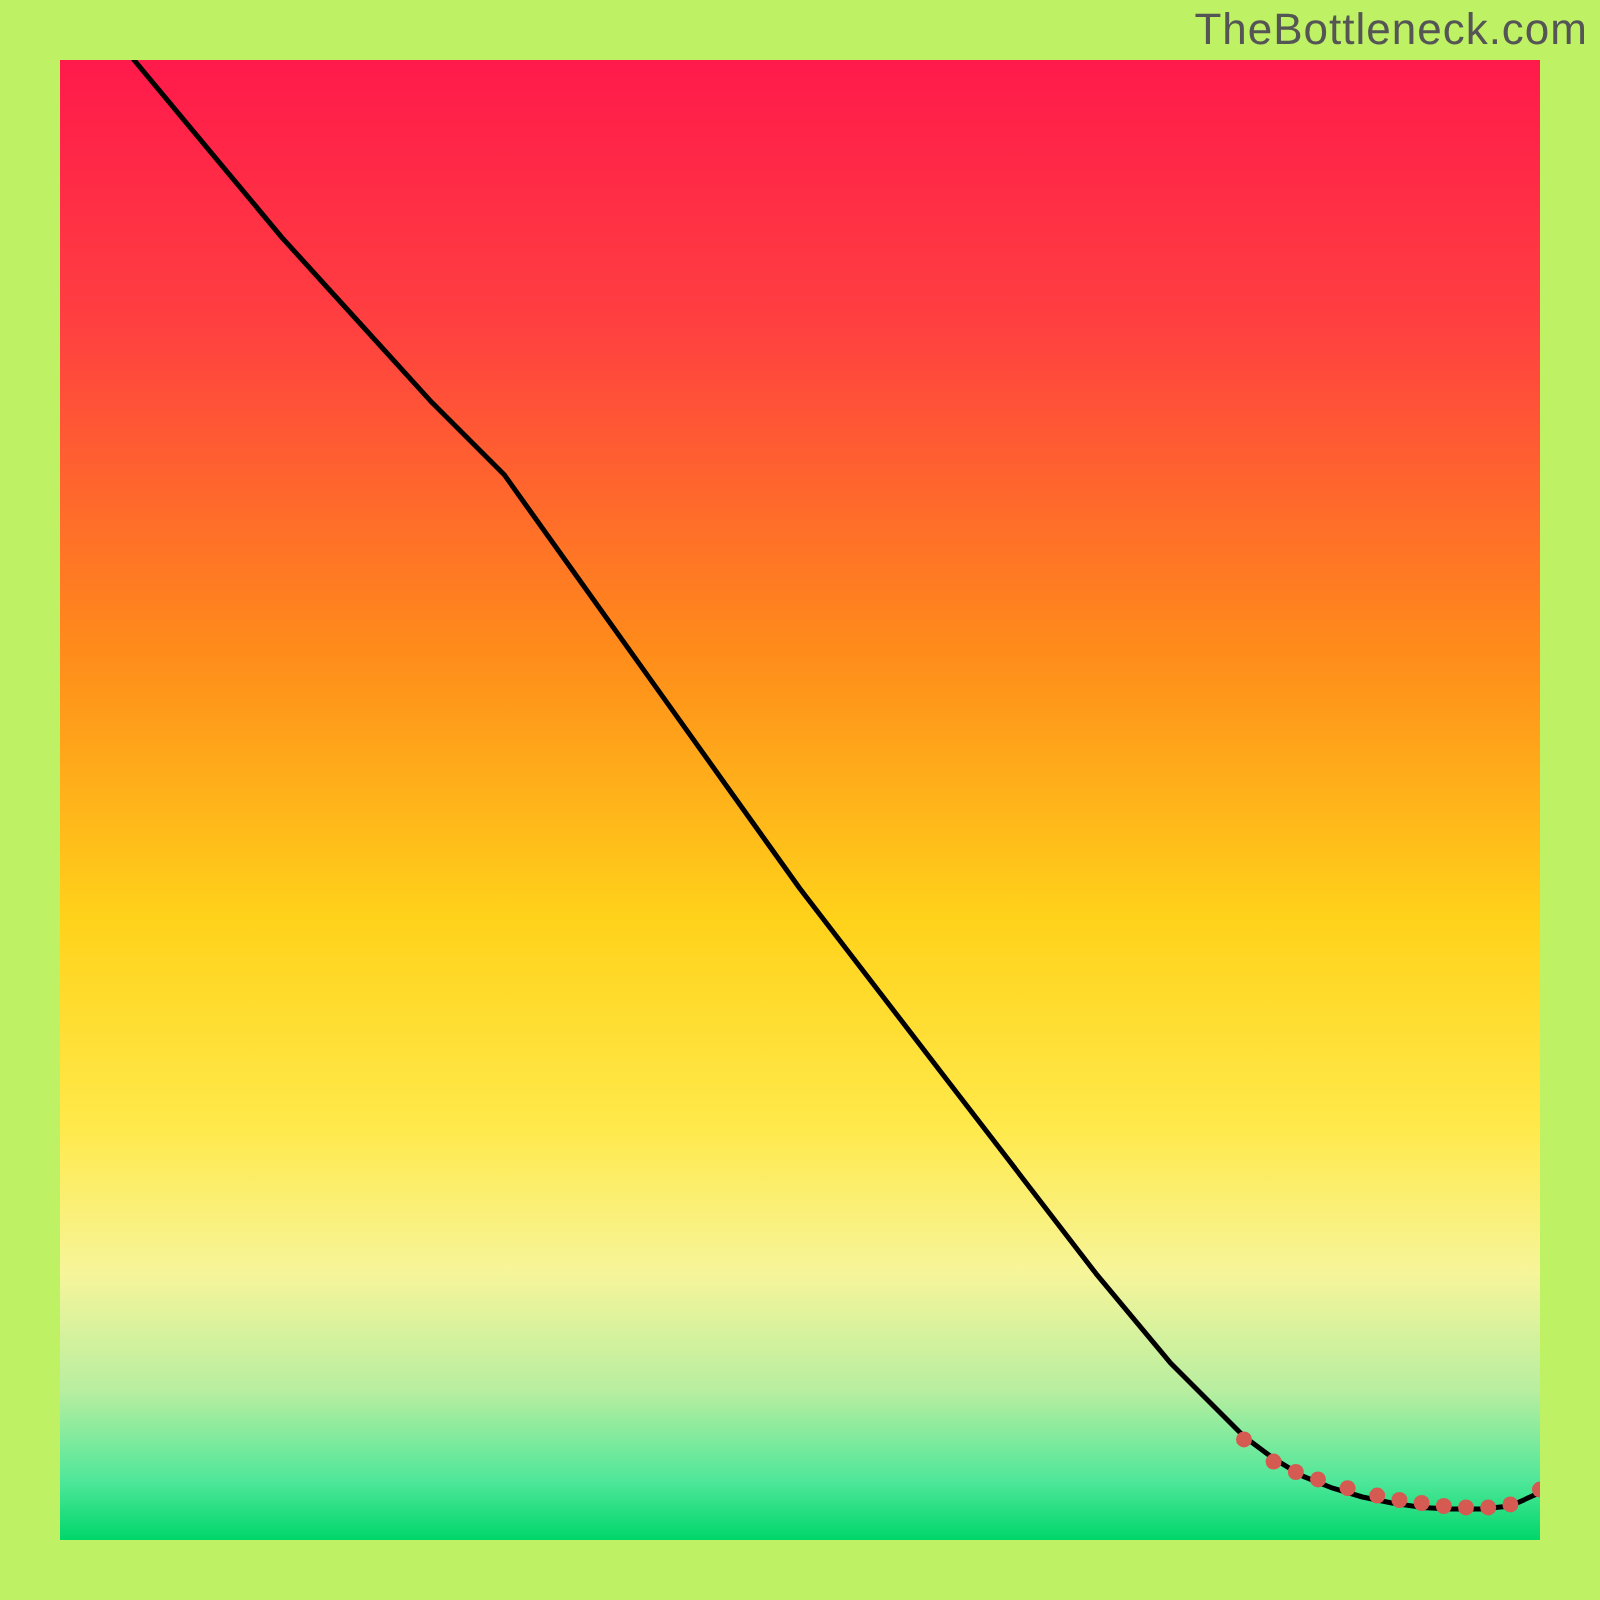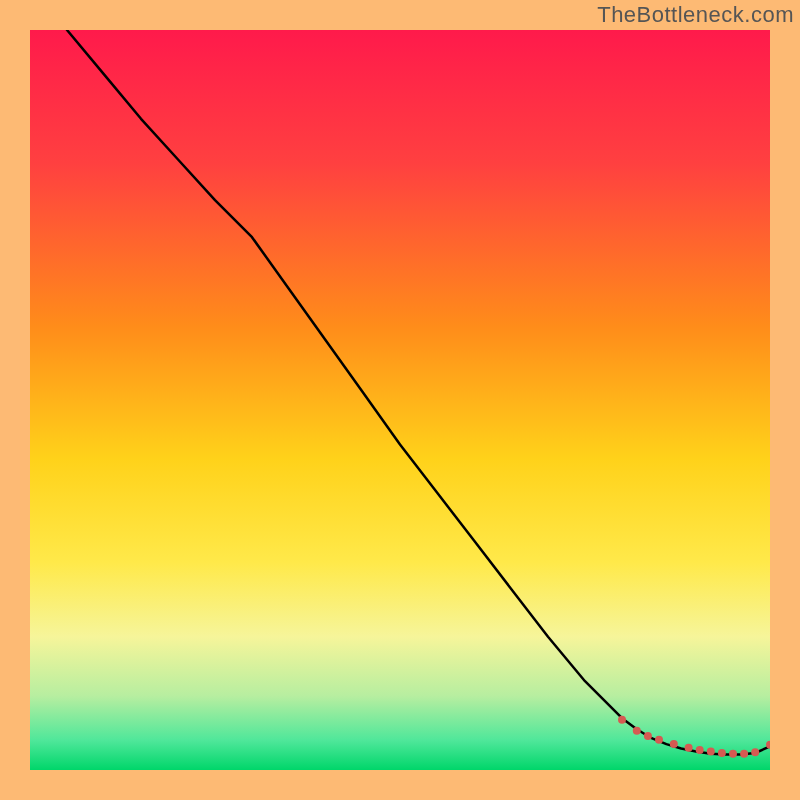--- a/index.html
+++ b/index.html
@@ -8,21 +8,21 @@
     width: 800px;
     height: 800px;
     background: #000;
     font-family: Arial, Helvetica, sans-serif;
     overflow: hidden;
   }
   .frame {
     position: relative;
     width: 800px;
     height: 800px;
-    background: #fdba74;
+    background: #bef264;
   }
   .watermark {
     position: absolute;
     top: 2px;
     right: 6px;
     color: #555;
     font-size: 22px;
     font-weight: 500;
     letter-spacing: 0.5px;
     z-index: 5;

